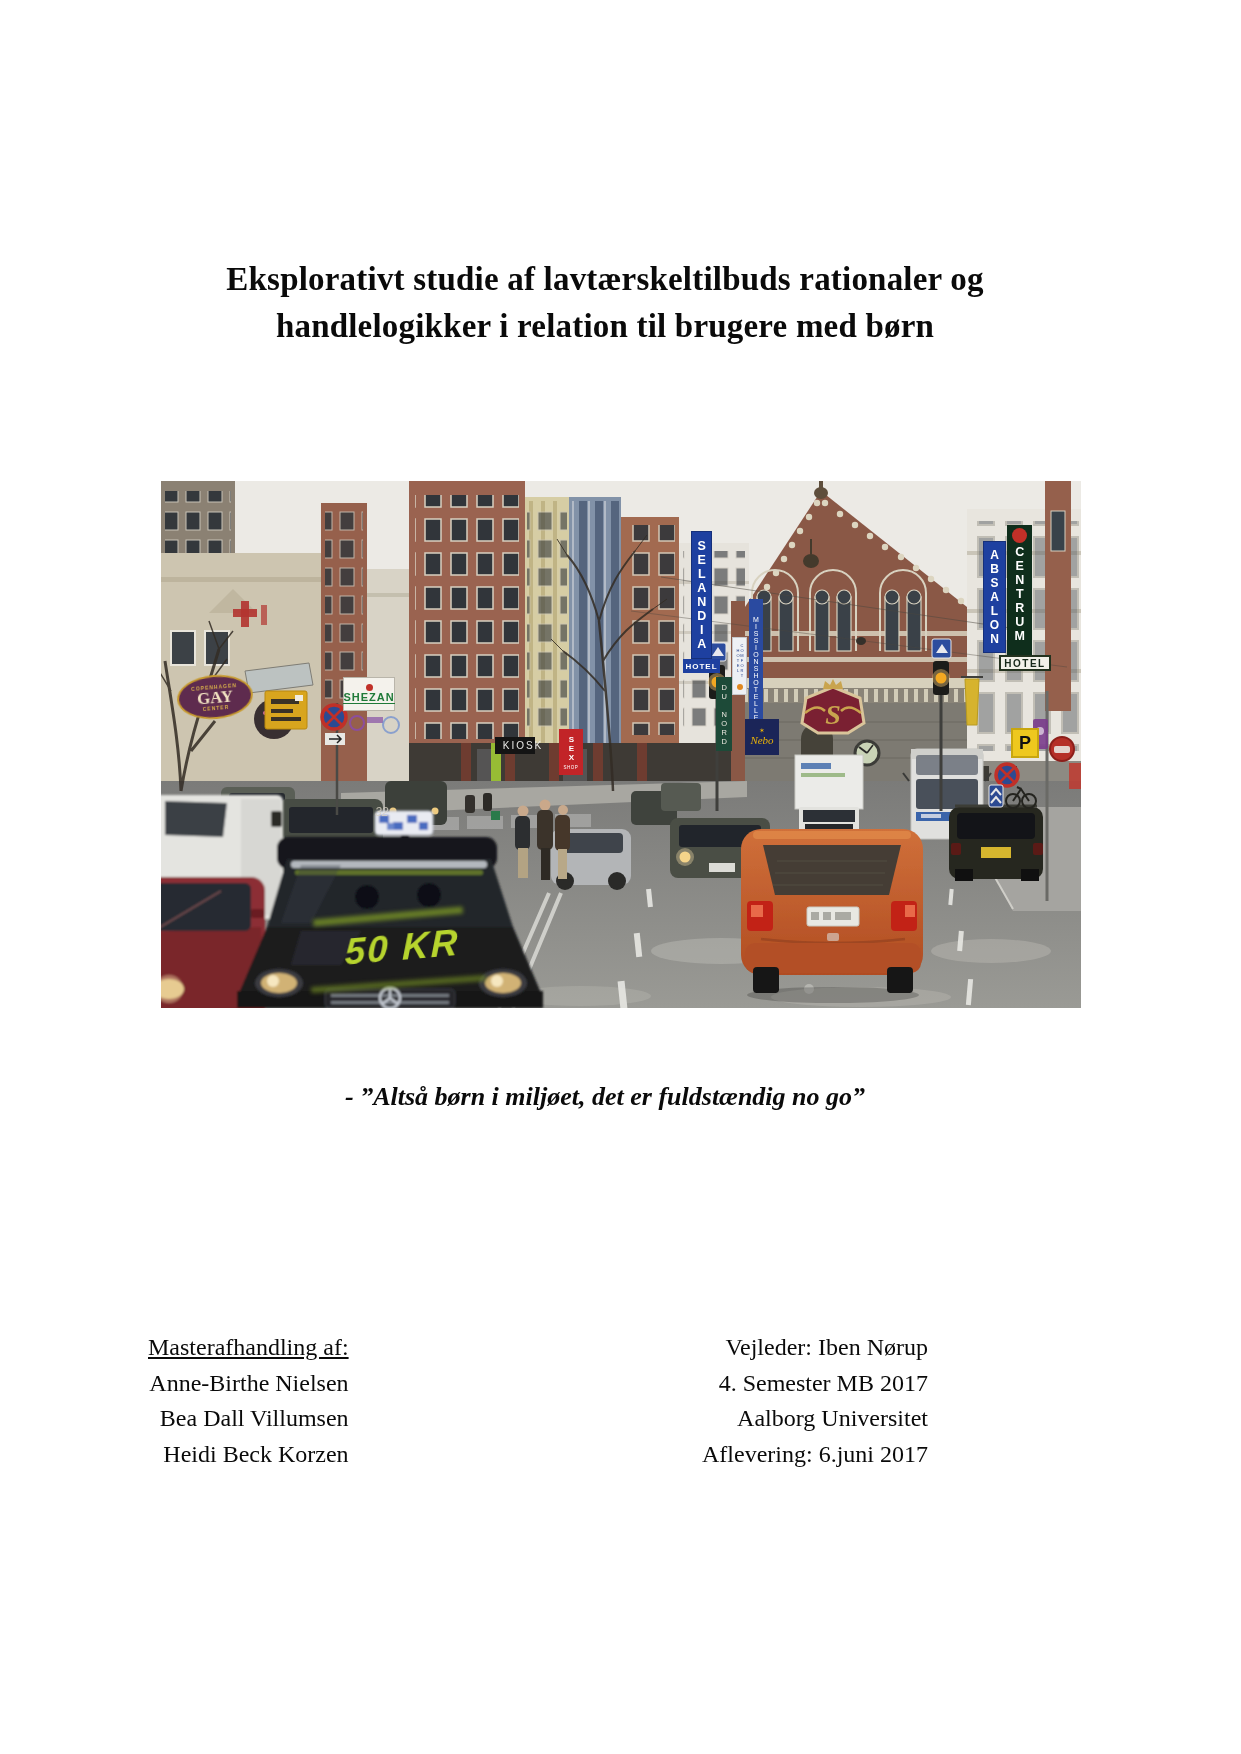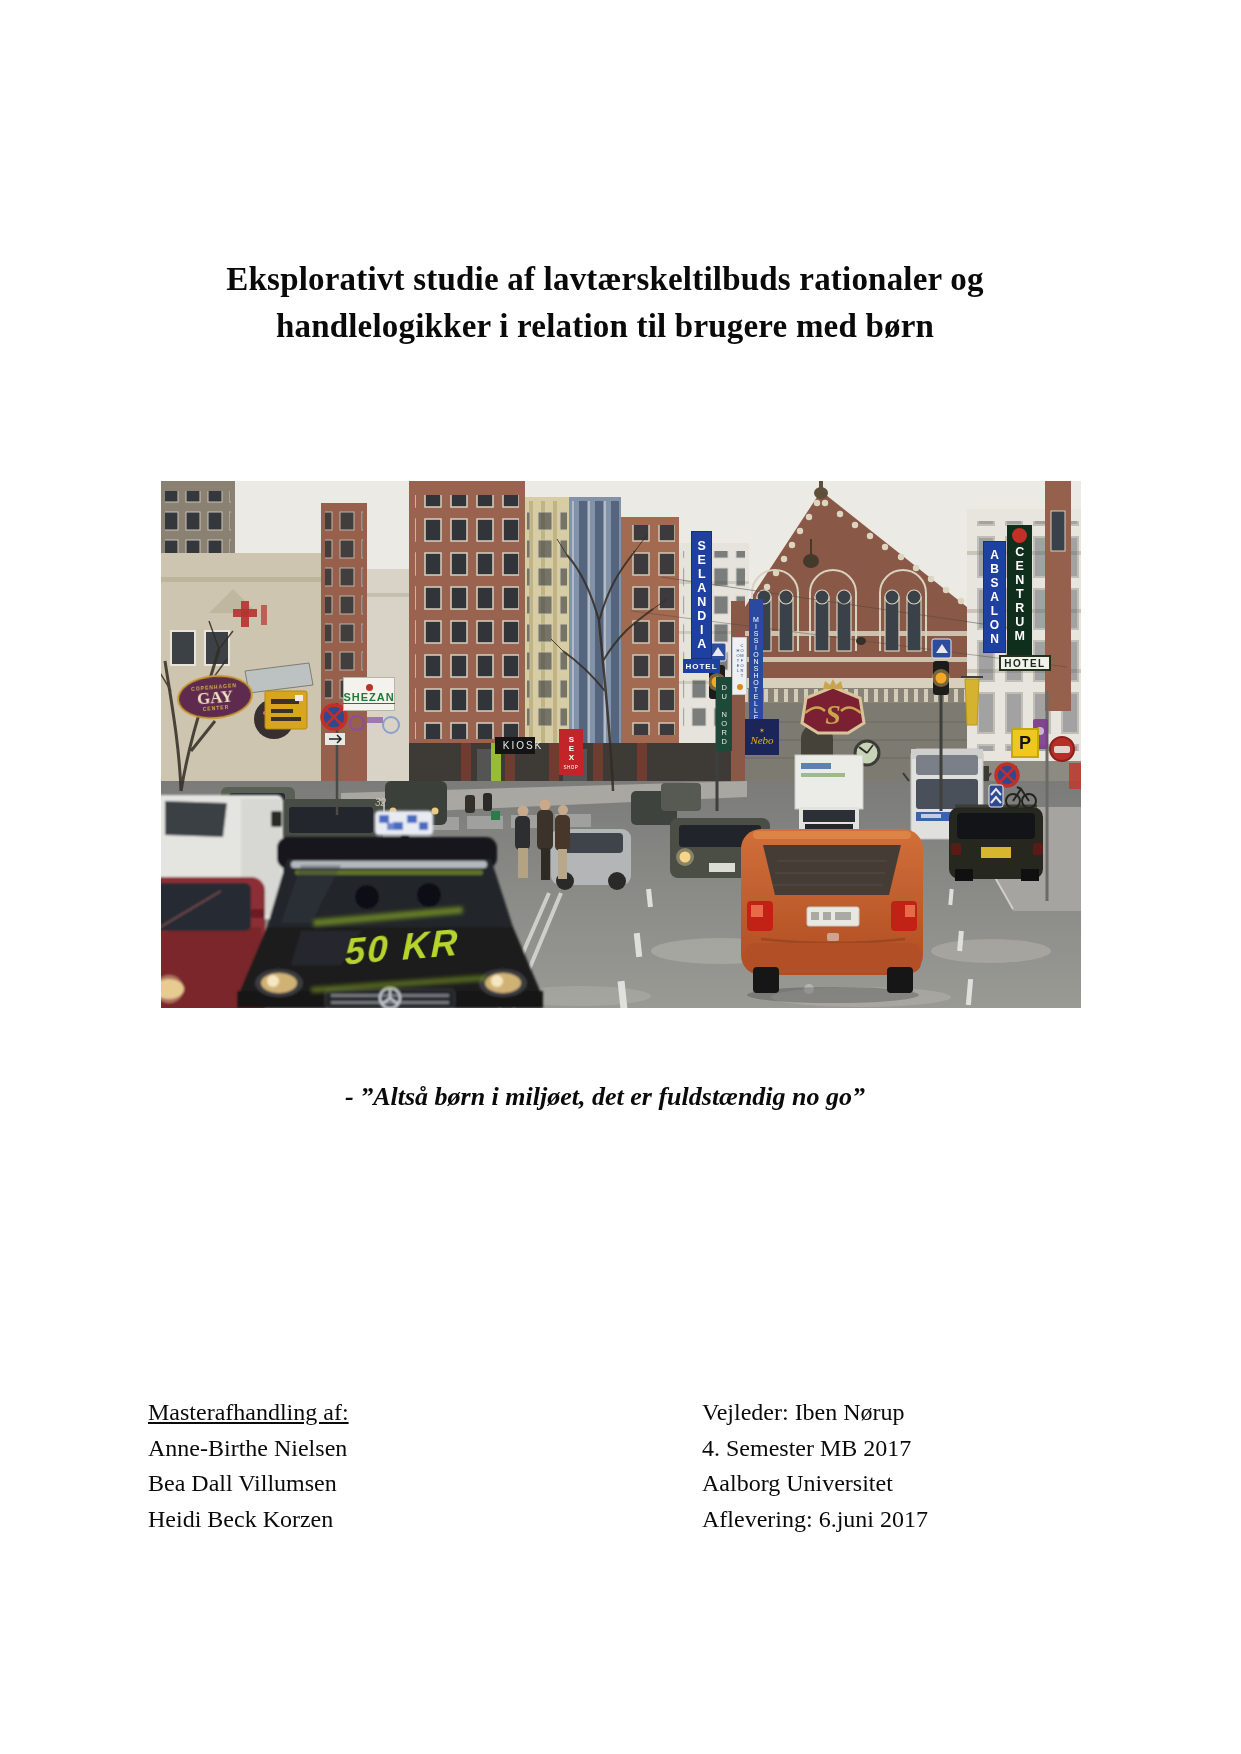--- a/index.html
+++ b/index.html
@@ -4,21 +4,21 @@
 <style>
   html,body{margin:0;padding:0;background:#888;}
   .page{position:relative;width:1241px;height:1754px;background:#ffffff;margin:0 auto;
         font-family:"Liberation Serif", serif;color:#0a0a0a;overflow:hidden;}
 
   
   .title{position:absolute;left:145px;width:920px;top:256px;text-align:center;
          font-weight:bold;font-size:33px;line-height:47px;letter-spacing:.2px;}
   .quote{position:absolute;left:145px;width:920px;top:1082px;text-align:center;
          font-weight:bold;font-style:italic;font-size:26px;}
-  .col{position:absolute;top:1395px;font-size:24px;line-height:35.5px;}
+  .col{position:absolute;top:1330px;font-size:24px;line-height:35.5px;text-align:right;}
   .col-left{left:148px;}
   .col-right{left:702px;}
   .col-left .heading{text-decoration:underline;}
 
   
   .photo{position:absolute;left:161px;top:481px;width:920px;height:527px;overflow:hidden;
          background:#eceae5;}
   .photo svg{position:absolute;left:0;top:0;}
   .ov{position:absolute;box-sizing:border-box;font-family:"Liberation Sans",sans-serif;}
   .vsign{writing-mode:vertical-rl;text-orientation:upright;display:block;margin:0 auto;
@@ -62,21 +62,21 @@
              color:#fff;font-weight:bold;font-size:12px;text-align:center;}
   .s-centrum{left:846px;top:44px;width:25px;height:146px;background:#0f2e1c;color:#fff;
              display:flex;flex-direction:column;align-items:center;padding-top:3px;}
   .s-centrum .dot{width:15px;height:15px;border-radius:50%;background:#c23028;flex:none;}
   .s-centrum .vsign{font-weight:bold;font-size:12.5px;margin-top:2px;}
   .s-hotel2{left:838px;top:174px;width:52px;height:16px;background:#f2f1ea;border:2px solid #23321f;
             color:#17281a;font-weight:bold;font-size:10px;letter-spacing:1.5px;
             display:flex;align-items:center;justify-content:center;}
   .s-p{left:850px;top:247px;width:28px;height:30px;background:#eec81e;border:2px solid #c8a60e;
        color:#111;font-weight:bold;font-size:18px;display:flex;align-items:center;justify-content:center;}
-  .s-32{left:214px;top:316px;width:20px;height:12px;color:#d8d2c4;font-size:10px;opacity:.8;font-style:italic;}
+  .s-32{left:214px;top:324px;width:20px;height:12px;color:#d8d2c4;font-size:12px;opacity:.8;font-style:italic;}
 
   .s-price{left:146px;top:446px;width:190px;height:60px;color:#b7d42e;
            font-weight:bold;font-style:italic;font-size:37px;letter-spacing:2px;
            transform:rotate(-5deg) skewX(-6deg);filter:blur(.7px);text-align:center;}
   .ad1{left:152px;top:432px;width:150px;height:7px;background:#87a526;opacity:.7;filter:blur(2px);transform:rotate(-5deg);}
   .ad2{left:150px;top:500px;width:175px;height:6px;background:#7d9a24;opacity:.6;filter:blur(2.2px);transform:rotate(-4deg);}
 </style>
 </head>
 <body>
 

